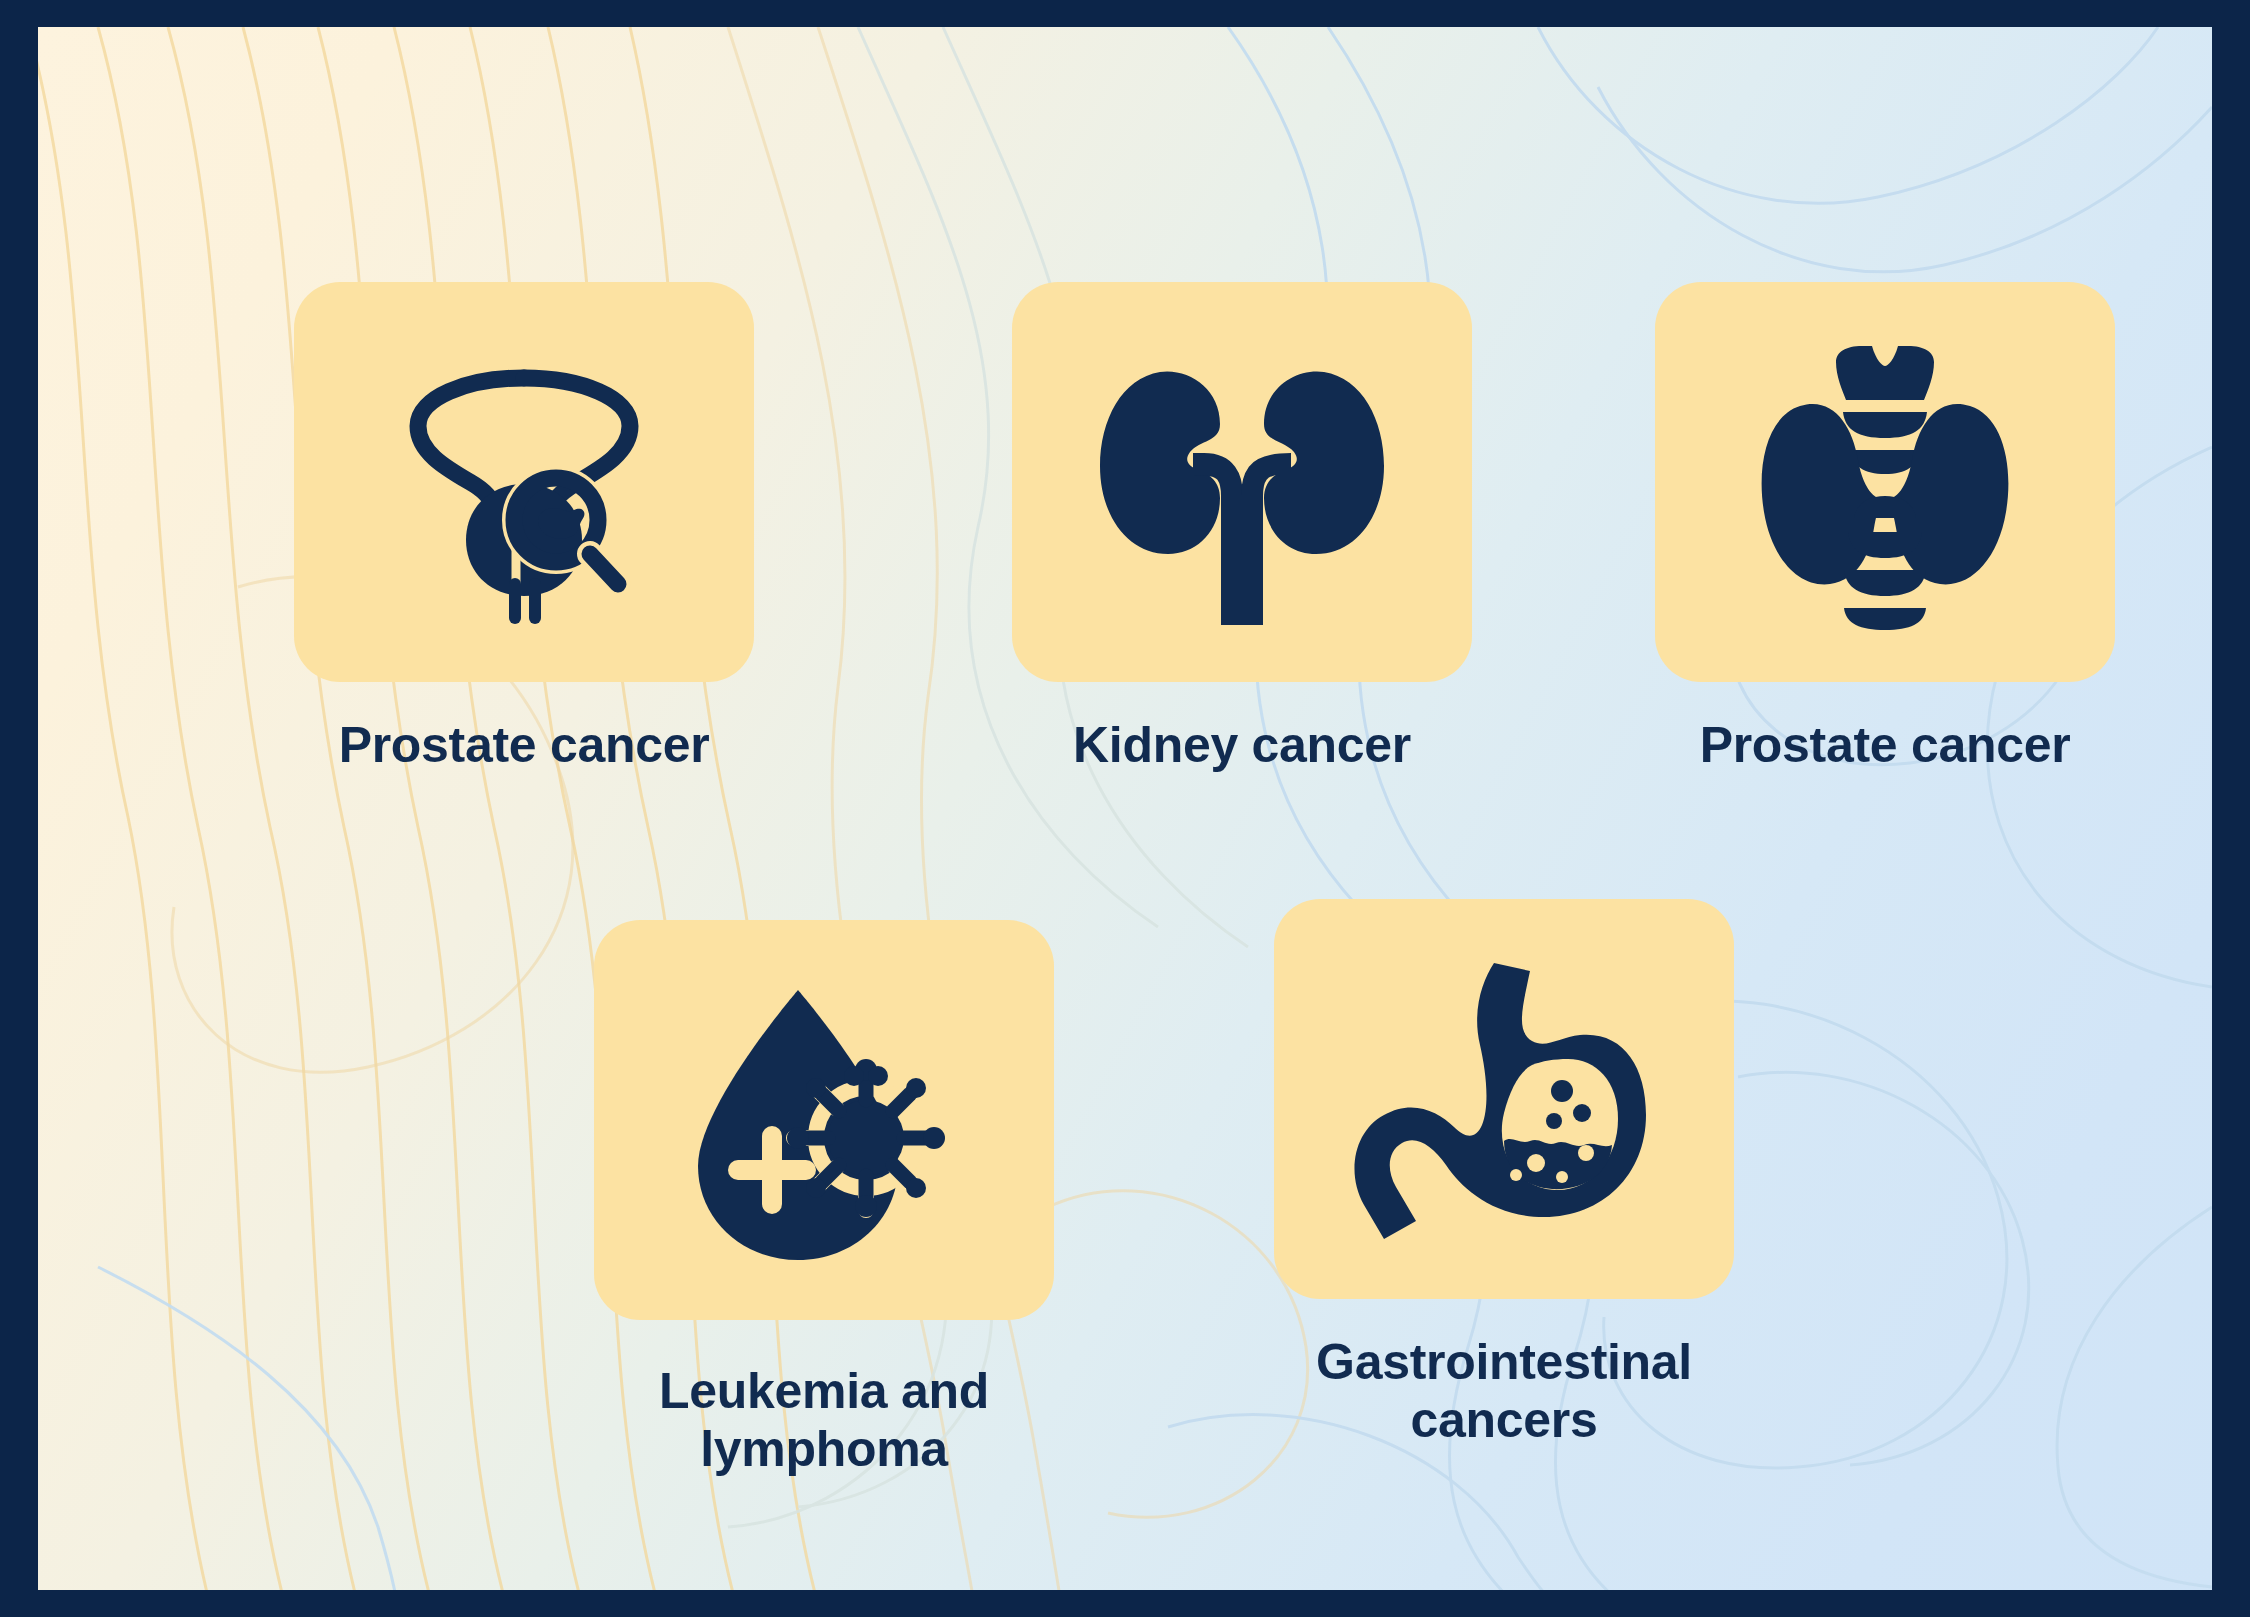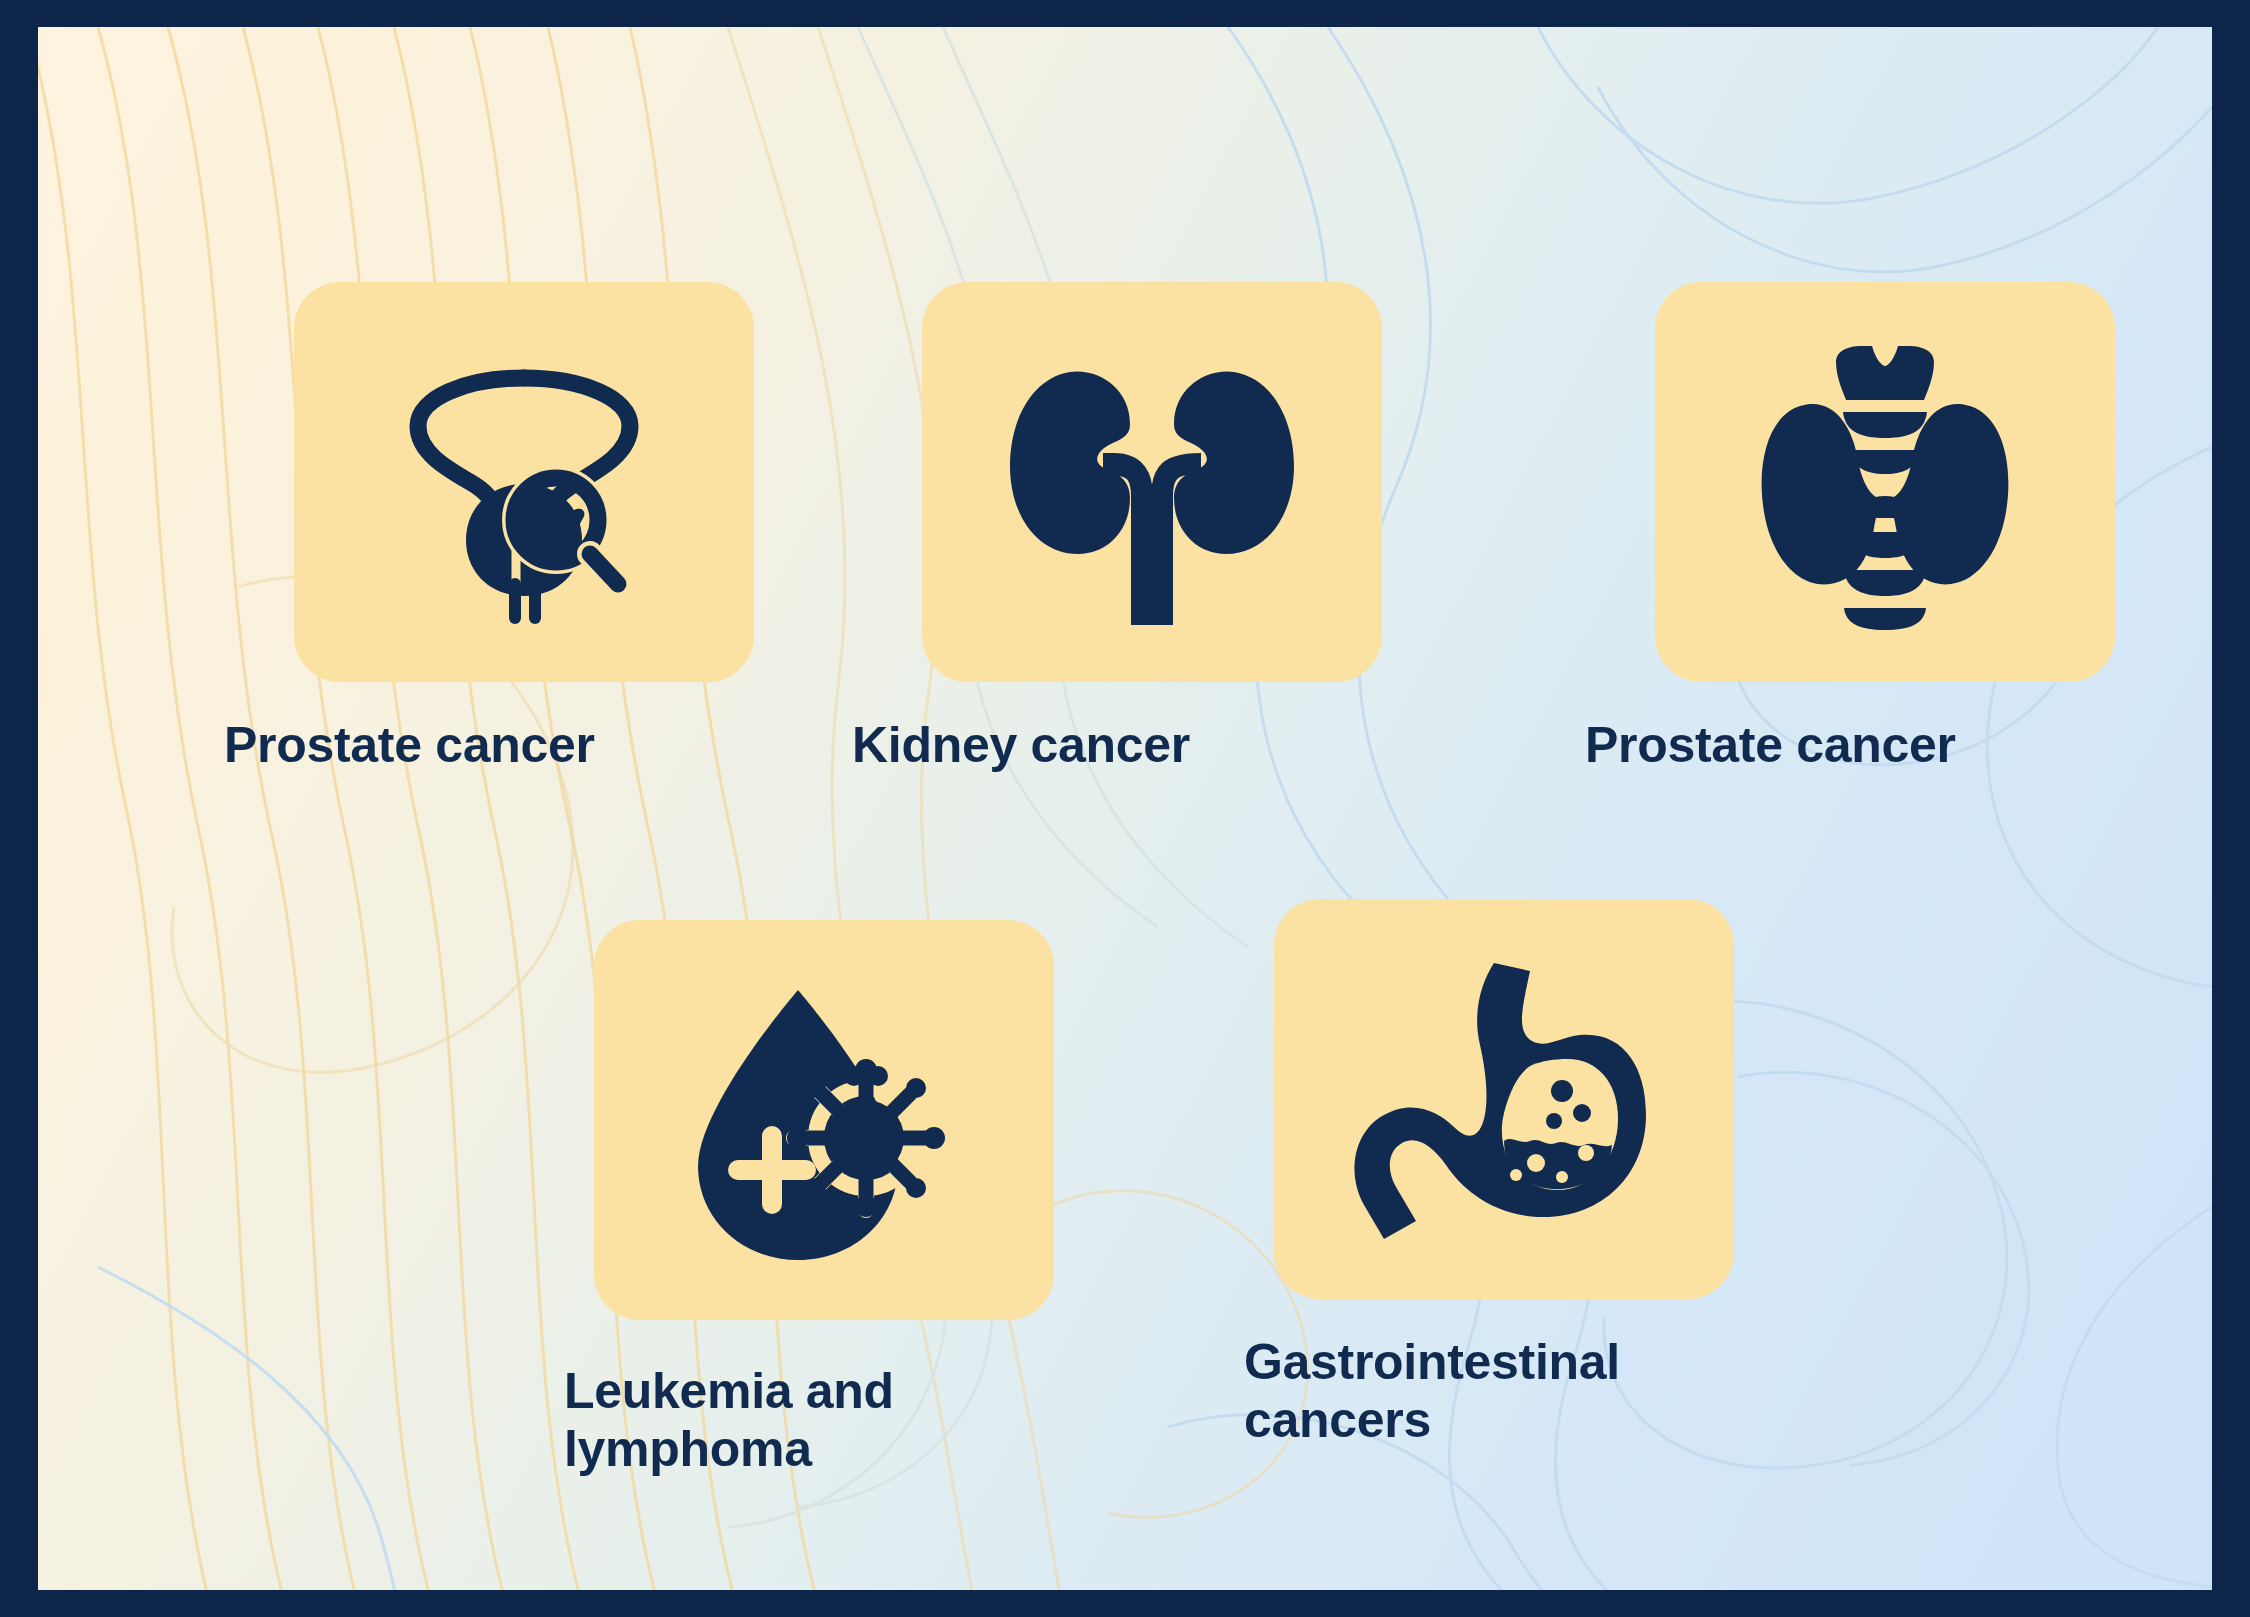--- a/index.html
+++ b/index.html
@@ -48,31 +48,32 @@
     border-radius:46px;
     background:#FCE2A2;
     display:flex;align-items:center;justify-content:center;
     position:relative;
     overflow:hidden;
   }
   .tile svg{display:block;}
   .label{
     margin-top:34px;
     width:560px;
+    text-align:center;
     color:#112B50;
     font-size:50px;
     font-weight:700;
     line-height:1.16;
     letter-spacing:-0.3px;
     font-family:"Liberation Sans", sans-serif;
   }
 
   
   #card-prostate{ left:186px;  top:255px; }
-  #card-kidney  { left:814px;  top:255px; }
+  #card-kidney  { left:904px;  top:255px; }
   #card-thyroid { left:1547px; top:255px; }
   
   #card-leukemia{ left:526px;  top:893px;gap:8px; }
   #card-gi      { left:1206px; top:872px; }
 
   #card-prostate .label,
   #card-kidney   .label,
   #card-thyroid  .label { width:600px; }
   #card-leukemia .label,
   #card-gi       .label { width:520px; }

